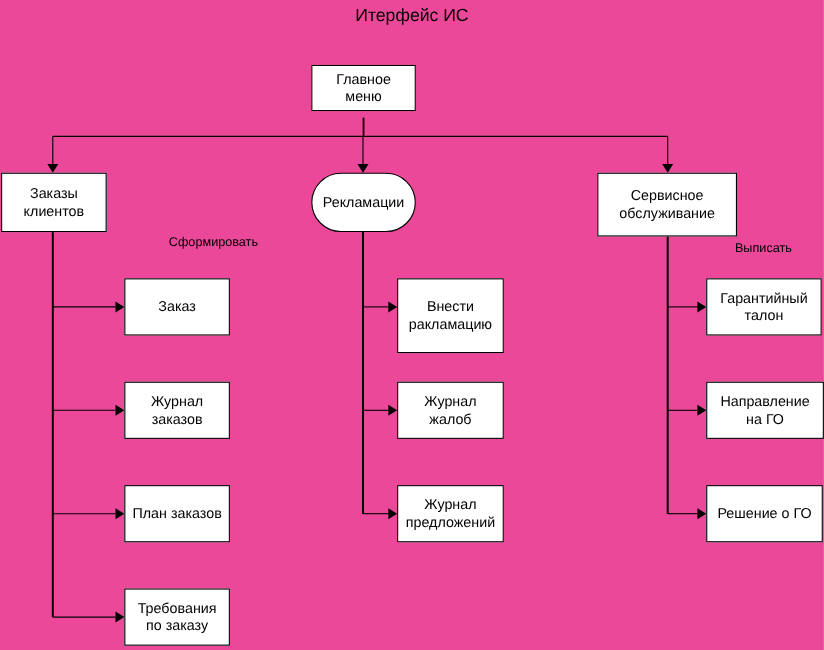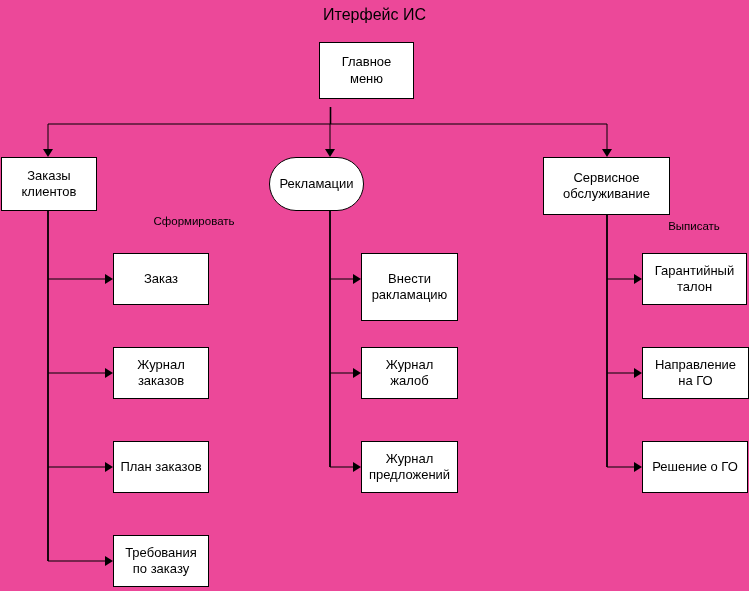--- a/index.html
+++ b/index.html
@@ -96,31 +96,31 @@
       <line x1="607" y1="211" x2="607" y2="467" stroke="#000000" stroke-width="1.8"></line>
       <line x1="607" y1="279" x2="634" y2="279" stroke="#000000" stroke-width="1"></line>
       <polygon points="634,274 634,284 642,279" fill="#000000"></polygon>
       <line x1="607" y1="373" x2="634" y2="373" stroke="#000000" stroke-width="1"></line>
       <polygon points="634,368 634,378 642,373" fill="#000000"></polygon>
       <line x1="607" y1="467" x2="634" y2="467" stroke="#000000" stroke-width="1"></line>
       <polygon points="634,462 634,472 642,467" fill="#000000"></polygon>
     </svg>
 
   <div id="nodes-layer">
-      <div class="node" style="left: 283px; top: 42px; width: 95px; height: 57px; margin-left: 36px;">Главное
+      <div class="node" style="left: 283px; top: 59px; width: 95px; height: 42px;">Главное
 меню</div>
       <div class="node" style="left: 1px; top: 157px; width: 96px; height: 54px;">Заказы
 клиентов</div>
       <div class="node" style="left: 113px; top: 253px; width: 96px; height: 52px;">Заказ</div>
       <div class="node" style="left: 113px; top: 347px; width: 96px; height: 52px;">Журнал
 заказов</div>
       <div class="node" style="left: 113px; top: 441px; width: 96px; height: 52px;">План заказов</div>
       <div class="node" style="left: 113px; top: 535px; width: 96px; height: 52px;">Требования
 по заказу</div>
-      <div class="node" style="left: 269px; top: 157px; width: 95px; height: 54px; border-radius: 27px;">Рекламации</div>
+      <div class="node" style="left: 283px; top: 157px; width: 95px; height: 54px; border-radius: 27px;">Рекламации</div>
       <div class="node" style="left: 361px; top: 253px; width: 97px; height: 68px;">Внести
 ракламацию</div>
       <div class="node" style="left: 361px; top: 347px; width: 97px; height: 52px;">Журнал
 жалоб</div>
       <div class="node" style="left: 361px; top: 441px; width: 97px; height: 52px;">Журнал
 предложений</div>
       <div class="node" style="left: 543px; top: 157px; width: 127px; height: 58px;">Сервисное
 обслуживание</div>
       <div class="node" style="left: 642px; top: 253px; width: 105px; height: 52px;">Гарантийный
 талон</div>

